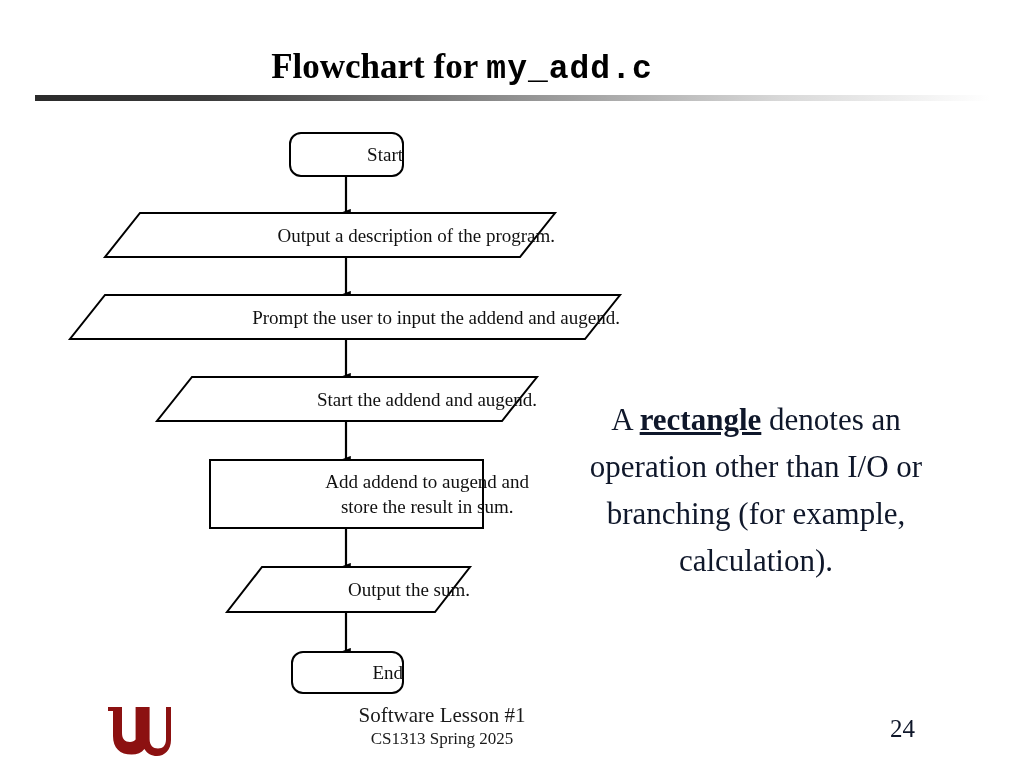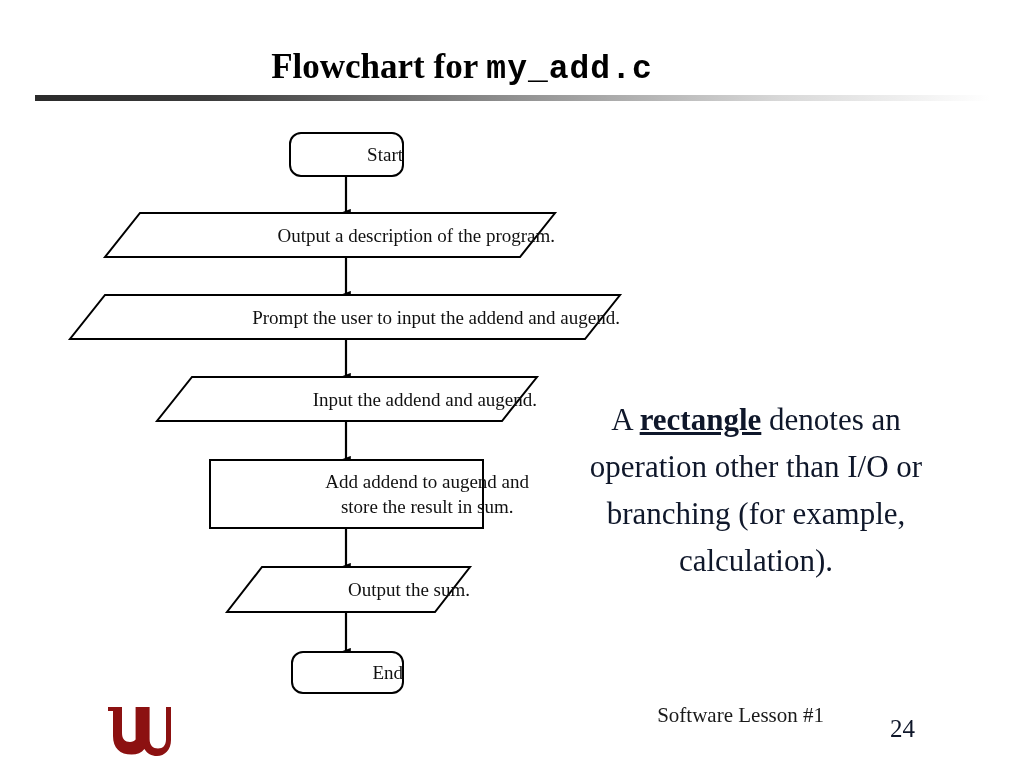--- a/index.html
+++ b/index.html
@@ -85,24 +85,25 @@
     font-weight: bold;
     text-decoration: underline;
   }
 
   
   #footer-center {
     position: absolute;
     left: 0;
     top: 703px;
     width: 824px;
-    text-align: right;
+    text-align: center;
     font-size: 21px;
     line-height: 25px;
     color: #1a1a1a;
+    padding-left: 30px;
   }
   #footer-center .line2 { font-size: 17px; line-height: 22px; }
 
   #page-number {
     position: absolute;
     left: 890px;
     top: 715px;
     width: 60px;
     text-align: left;
     font-size: 25px;
@@ -154,39 +155,40 @@
     <div class="node-label" style="left: 290px; top: 133px; width: 113px; height: 43px;">
       <div>Start</div>
     </div>
     <div class="node-label" style="left: 105px; top: 213px; width: 450px; height: 44px;">
       <div>Output a description of the program.</div>
     </div>
     <div class="node-label" style="left: 70px; top: 295px; width: 550px; height: 44px;">
       <div>Prompt the user to input the addend and augend.</div>
     </div>
     <div class="node-label" style="left: 157px; top: 377px; width: 380px; height: 44px;">
-      <div>Input the addend and augend.</div>
+      <div>Start the addend and augend.</div>
     </div>
     <div class="node-label two-line" style="left: 210px; top: 460px; width: 273px; height: 68px; padding-left: 46px;">
       <div>Add addend to augend and<br>store the result in sum.</div>
     </div>
     <div class="node-label" style="left: 227px; top: 567px; width: 243px; height: 45px;">
       <div>Output the sum.</div>
     </div>
     <div class="node-label" style="left: 292px; top: 652px; width: 111px; height: 41px;">
       <div>End</div>
     </div>
   </div>
 
 <div id="side-note">
   <span>A </span><span class="em">rectangle</span><span> denotes an operation other than I/O or branching (for example, calculation).</span>
 </div>
 
 <div id="footer-center">
   <div>Software Lesson #1</div>
+  <div class="line2">CS1313 Spring 2025</div>
 </div>
 
 <div id="page-number">24</div>
 
 <svg id="ou-logo" viewBox="0 0 72 56" width="72" height="56" xmlns="http://www.w3.org/2000/svg">
   <g id="logo-shape">
       <path d="M8,4 L22,4 L22,30 C22,36 25,39 30,39 C32.5,39 34.4,38.2 35.6,36.6 L35.6,4 L49.6,4 L49.6,36 C49.6,42.5 53,45.5 58,45.5 C63,45.5 66,42.5 66,36 L66,4 L71,4 L71,37 C71,47 64.5,53 57,53 C51.5,53 47,50.4 44.4,46 C41.6,49.6 37.2,51.6 31.6,51.6 C20,51.6 13,45 13,33 L13,8 L8,8 Z" fill="#8c1111"></path>
     </g>
 </svg>
 

